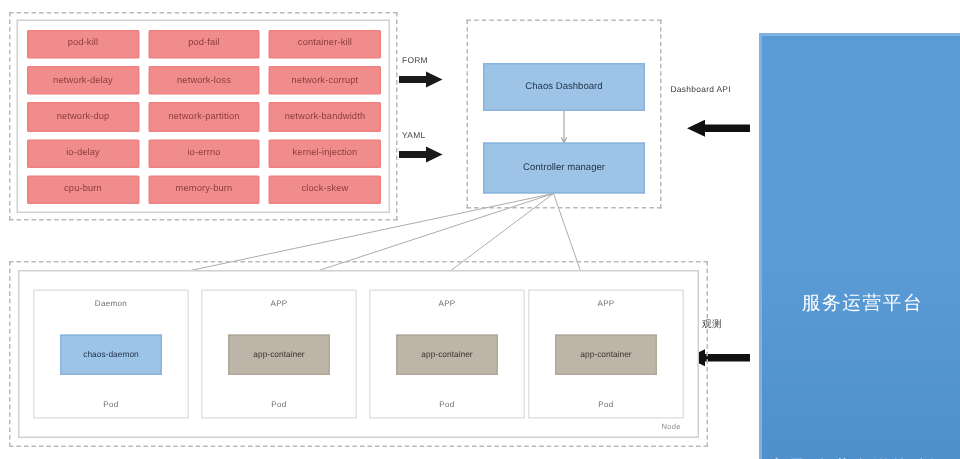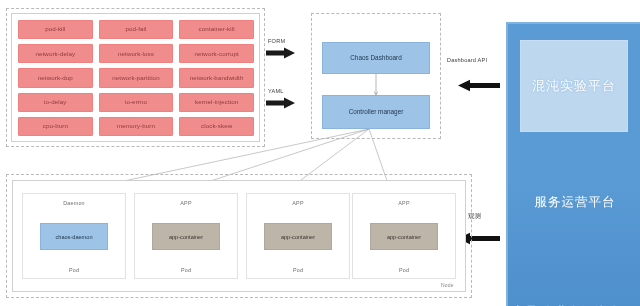--- a/index.html
+++ b/index.html
@@ -202,23 +202,20 @@
   <svg class="abs thick-arrow" style="left:458px;top:79px;" width="42" height="13" viewBox="0 0 42 13">
     <path d="M42,4 L12,4 L12,0.8 L0,6.5 L12,12.2 L12,9 L42,9 Z" fill="#111111"></path>
   </svg>
 
   <div class="abs edge-label cn" style="left:468px;top:212px;">观测</div>
   <svg class="abs thick-arrow" style="left:458px;top:232px;" width="42" height="13" viewBox="0 0 42 13">
     <path d="M42,4 L12,4 L12,0.8 L0,6.5 L12,12.2 L12,9 L42,9 Z" fill="#111111"></path>
   </svg>
 
   <div class="abs platform-panel" style="left:506px;top:22px;width:134px;height:284px;">
-    <div class="abs platform-inner" style="left:12px;top:16px;width:108px;height:92px;">
-      <span class="cn-title">混沌实验平台</span>
-    </div>
     <div class="abs platform-label" style="left:0;top:170px;width:134px;">服务运营平台</div>
     <div class="abs watermark" style="left:4px;top:279px;">家号/企业自媒体公司</div>
   </div>
 
   <div class="abs dashed-frame" style="left:6px;top:174px;width:466px;height:124px;"></div>
   <div class="abs solid-frame" style="left:12px;top:180px;width:454px;height:112px;"></div>
 
   <div class="abs pod-box" style="left:22px;top:193px;width:104px;height:86px;">
     <span class="pod-cap">Daemon</span>
     <span class="pod-chip daemon">chaos-daemon</span>

